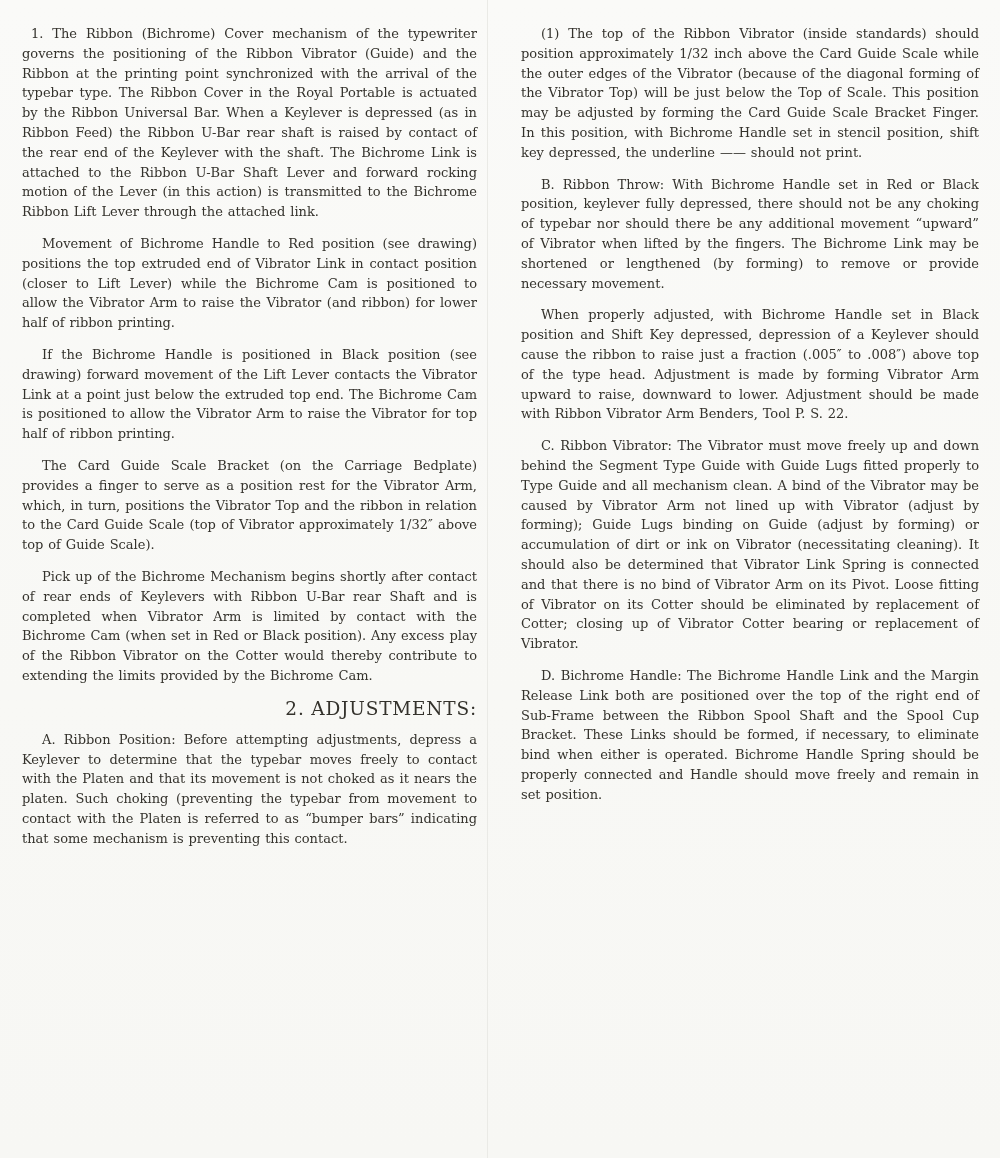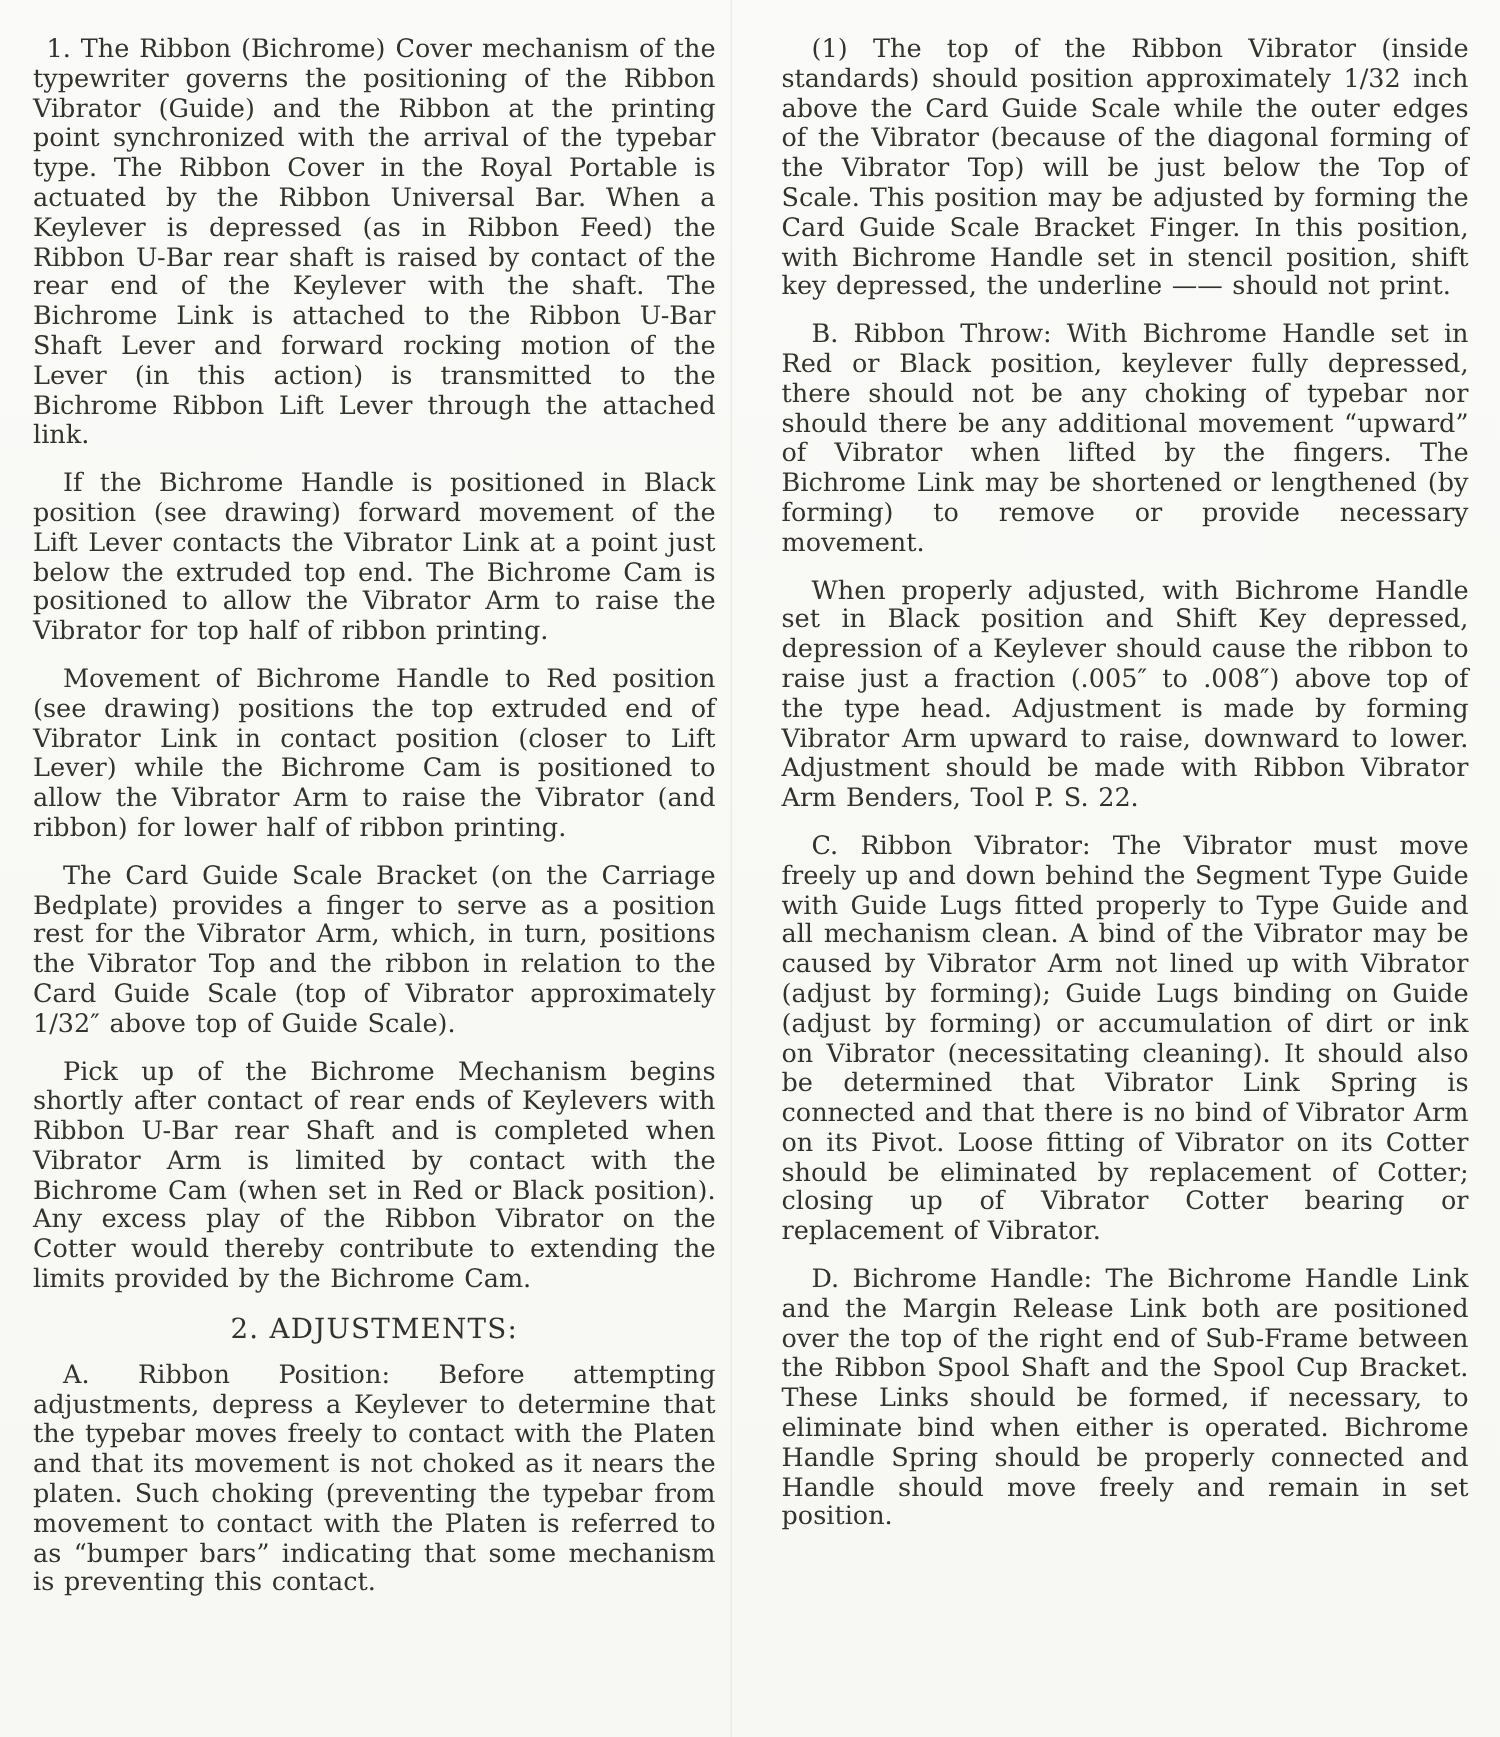--- a/index.html
+++ b/index.html
@@ -20,55 +20,55 @@
   .columns {
     display: grid;
     grid-template-columns: 455px 458px;
     column-gap: 44px;
     padding: 24px 0 0 22px;
     box-sizing: border-box;
   }
   .column { min-width: 0; }
   .para {
     margin: 0 0 12px 0;
-    font-size: 17px;
+    font-size: 13px;
     line-height: 19.8px;
     text-align: justify;
     text-indent: 20px;
     word-spacing: 0.06em;
   }
   .para.first { text-indent: 9px; }
   .heading {
     margin: 5px 0 11px 0;
     font-size: 18.5px;
     line-height: 21px;
     letter-spacing: 0.8px;
     text-indent: 0;
-    text-align: center;
+    text-align: right;
   }
   .bold { font-weight: normal; }
   .divider {
     position: absolute;
     left: 487px;
     top: 0;
     width: 1px;
     height: 1158px;
     background: #eaeae6;
   }
 </style>
 </head>
 <body>
 
 <div class="page">
   <div class="divider"></div>
   <div class="columns">
     <div class="column">
         <p class="para first"><span>1. The Ribbon (Bichrome) Cover mechanism of the typewriter governs the positioning of the Ribbon Vibrator (Guide) and the Ribbon at the printing point synchronized with the arrival of the typebar type. The Ribbon Cover in the Royal Portable is actuated by the Ribbon Universal Bar. When a Keylever is depressed (as in Ribbon Feed) the Ribbon U-Bar rear shaft is raised by contact of the rear end of the Keylever with the shaft. The Bichrome Link is attached to the Ribbon U-Bar Shaft Lever and forward rocking motion of the Lever (in this action) is transmitted to the Bichrome Ribbon Lift Lever through the attached link.</span></p>
+        <p class="para"><span>Movement of Bichrome Handle to Red position (see drawing) positions the top extruded end of Vibrator Link in contact position (closer to Lift Lever) while the Bichrome Cam is positioned to allow the Vibrator Arm to raise the Vibrator (and ribbon) for lower half of ribbon printing.</span></p>
         <p class="para"><span>If the Bichrome Handle is positioned in Black position (see drawing) forward movement of the Lift Lever contacts the Vibrator Link at a point just below the extruded top end. The Bichrome Cam is positioned to allow the Vibrator Arm to raise the Vibrator for top half of ribbon printing.</span></p>
-        <p class="para"><span>Movement of Bichrome Handle to Red position (see drawing) positions the top extruded end of Vibrator Link in contact position (closer to Lift Lever) while the Bichrome Cam is positioned to allow the Vibrator Arm to raise the Vibrator (and ribbon) for lower half of ribbon printing.</span></p>
         <p class="para"><span>The Card Guide Scale Bracket (on the Carriage Bedplate) provides a finger to serve as a position rest for the Vibrator Arm, which, in turn, positions the Vibrator Top and the ribbon in relation to the Card Guide Scale (top of Vibrator approximately 1/32″ above top of Guide Scale).</span></p>
         <p class="para"><span>Pick up of the Bichrome </span><span class="bold">Mechanism begins</span><span> shortly after contact of rear ends of Keylevers with Ribbon U-Bar rear Shaft and is completed when Vibrator Arm is limited by contact with the Bichrome Cam (when set in Red or Black position). Any excess play of the Ribbon Vibrator on the Cotter would thereby contribute to extending the limits provided by the Bichrome Cam.</span></p>
         <p class="heading"><span>2. ADJUSTMENTS:</span></p>
         <p class="para"><span>A. </span><span class="bold">Ribbon Position:</span><span> Before attempting adjustments, depress a Keylever to determine that the typebar moves freely to contact with the Platen and that its movement is not choked as it nears the platen. Such choking (preventing the typebar from movement to contact with the Platen is referred to as “bumper bars” indicating that some mechanism is preventing this contact.</span></p>
       </div>
     <div class="column">
         <p class="para"><span>(1) The top of the Ribbon Vibrator (inside standards) should position approximately 1/32 inch above the Card Guide Scale while the outer edges of the Vibrator (because of the diagonal forming of the Vibrator Top) will be just below the Top of Scale. This position may be adjusted by forming the Card Guide Scale Bracket Finger. In this position, with Bichrome Handle set in stencil position, shift key depressed, the underline —— should not print.</span></p>
         <p class="para"><span>B. </span><span class="bold">Ribbon Throw:</span><span> With Bichrome Handle set in Red or Black position, keylever fully depressed, there should not be any choking of typebar nor should there be any additional movement “upward” of Vibrator when lifted by the fingers. The Bichrome Link may be shortened or lengthened (by forming) to remove or provide necessary movement.</span></p>
         <p class="para"><span>When properly adjusted, with Bichrome Handle set in Black position and Shift Key depressed, depression of a Keylever should cause the ribbon to raise just a fraction (.005″ to .008″) above top of the type head. Adjustment is made by forming Vibrator Arm </span><span class="bold">upward</span><span> to raise, </span><span class="bold">downward</span><span> to lower. Adjustment should be made with Ribbon Vibrator Arm Benders, Tool P. S. 22.</span></p>
         <p class="para"><span>C. </span><span class="bold">Ribbon Vibrator:</span><span> The Vibrator must move freely up and down behind the Segment Type Guide with Guide Lugs fitted properly to Type Guide and all mechanism clean. A bind of the Vibrator may be caused by Vibrator Arm not lined up with Vibrator (adjust by forming); Guide Lugs binding on Guide (adjust by forming) or accumulation of dirt or ink on Vibrator (necessitating cleaning). It should also be determined that Vibrator Link Spring is connected and that there is no bind of Vibrator Arm on its Pivot. Loose fitting of Vibrator on its Cotter should be eliminated by replacement of Cotter; closing up of Vibrator Cotter bearing or replacement of Vibrator.</span></p>

